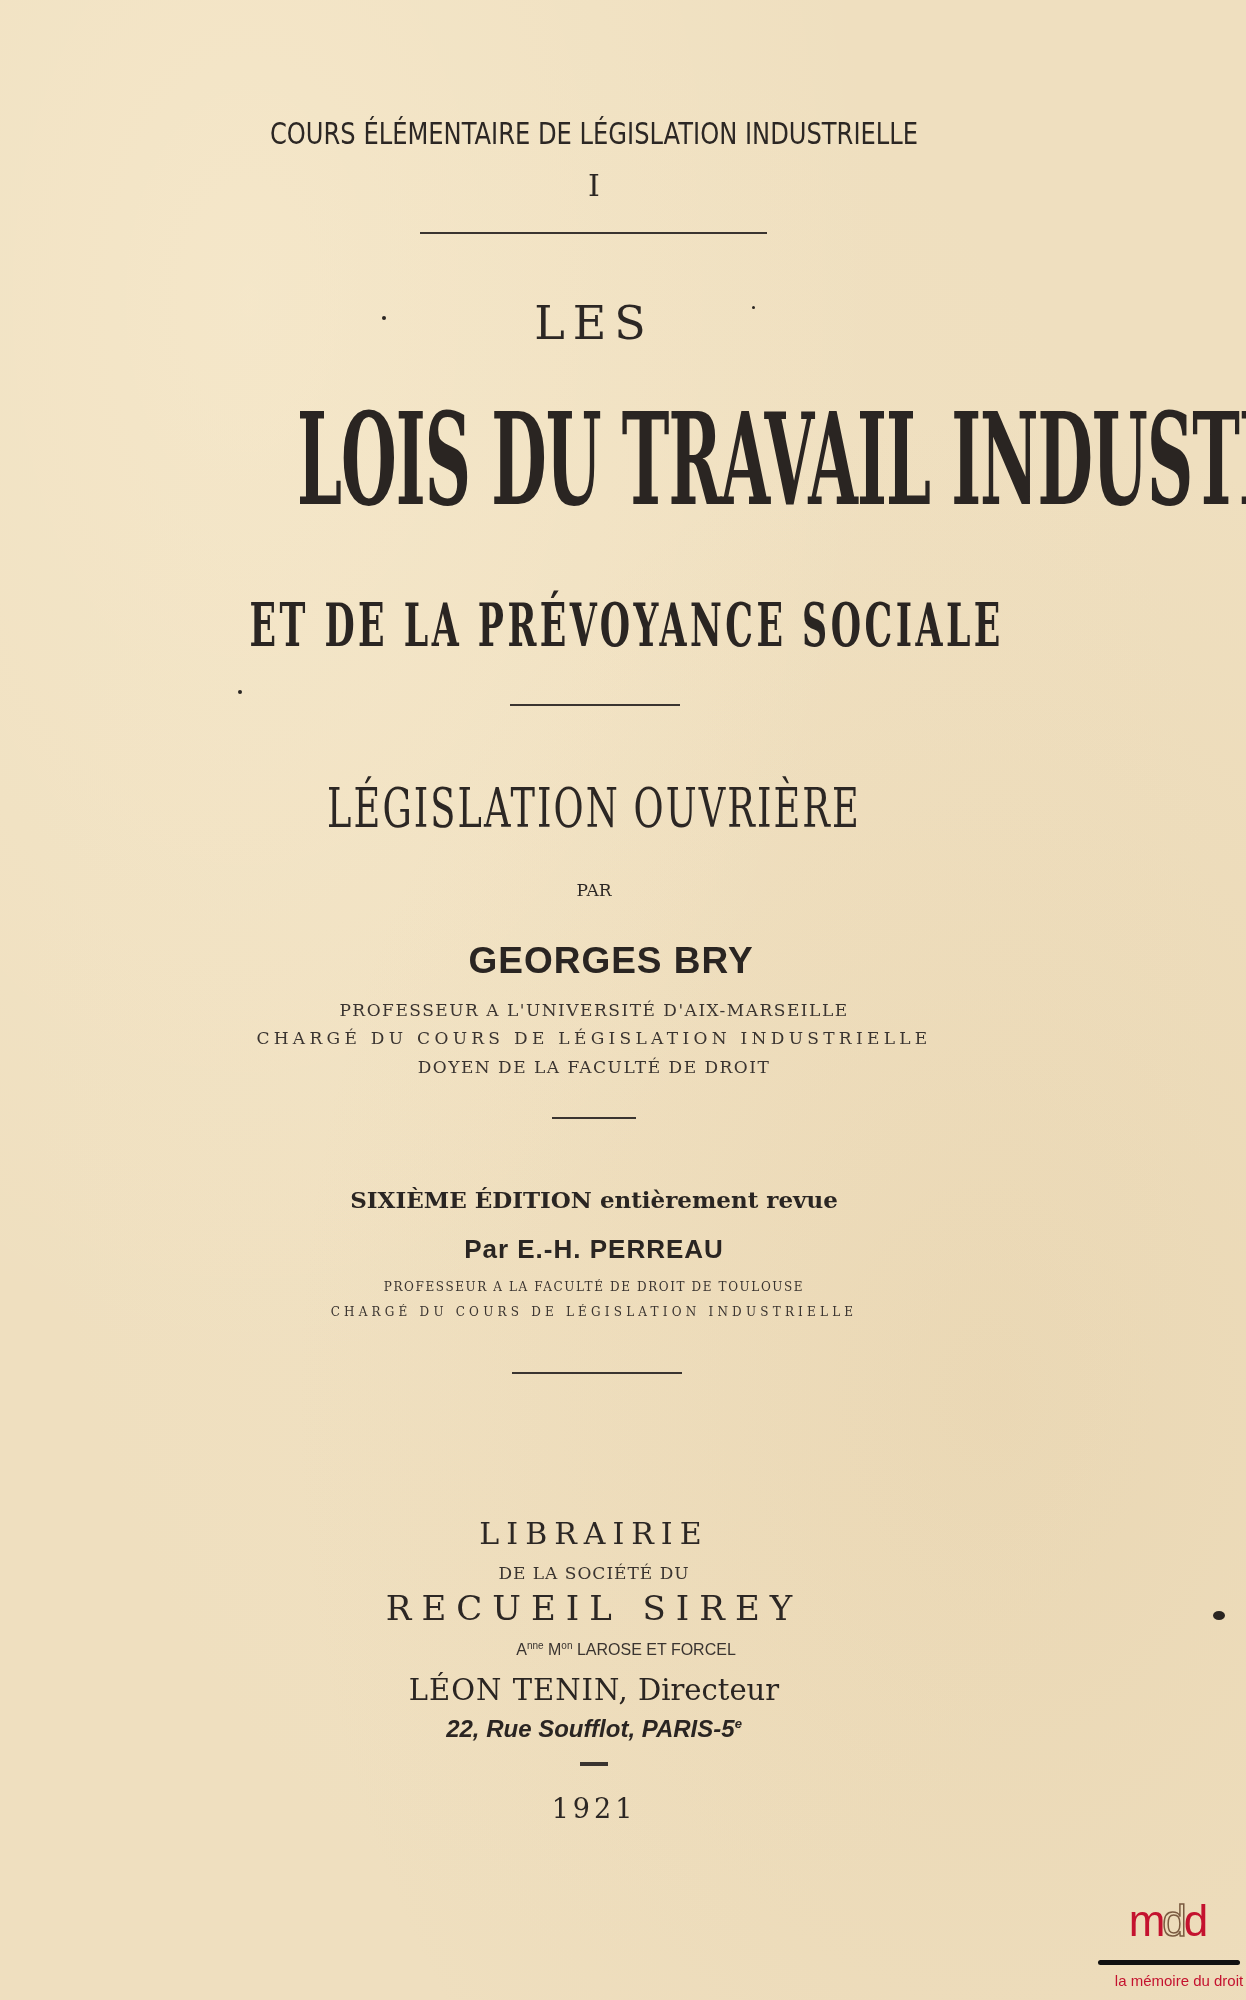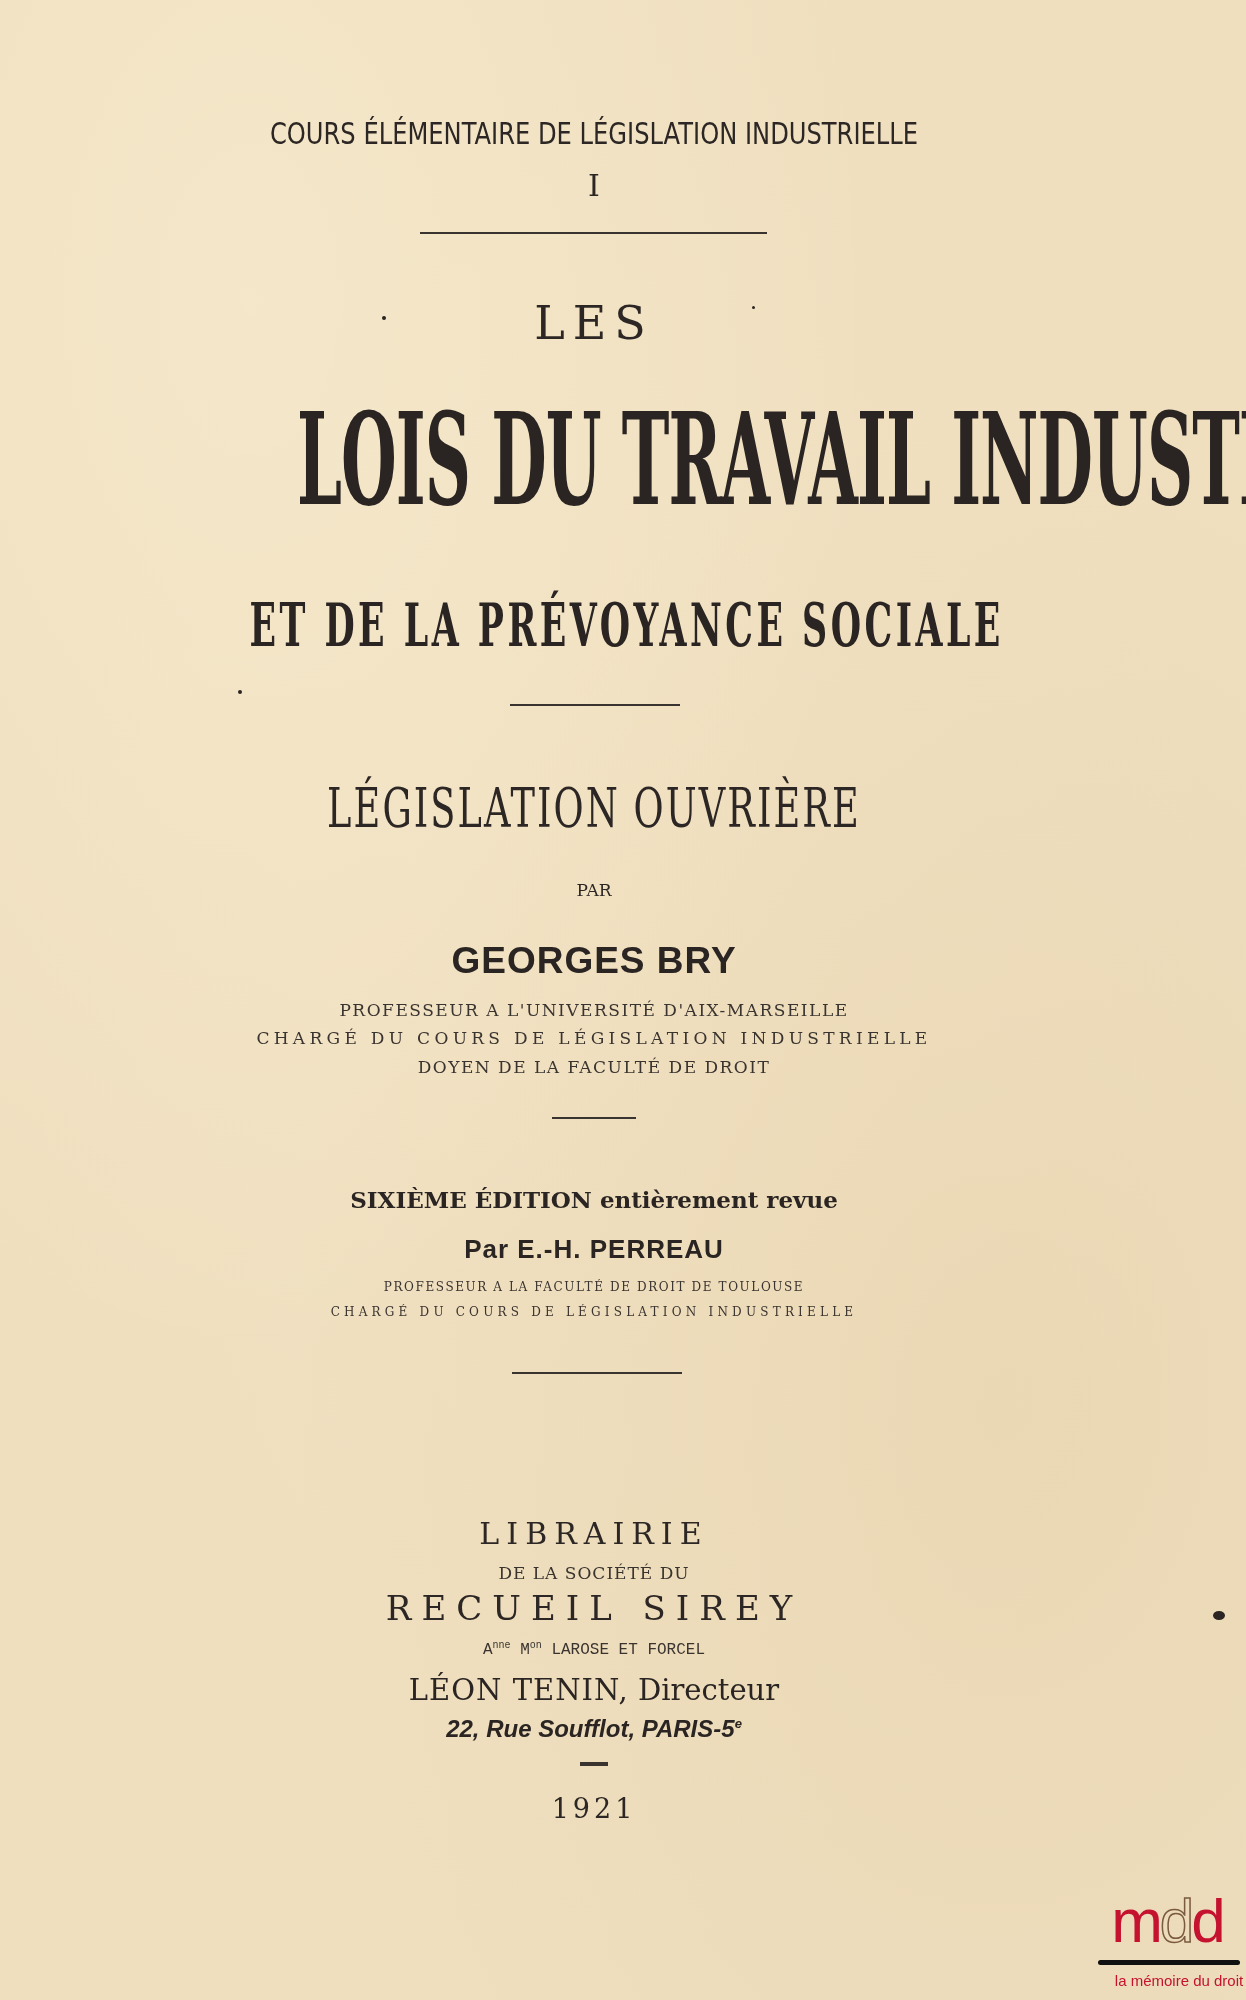--- a/index.html
+++ b/index.html
@@ -94,20 +94,21 @@
       font-size: 17px;
       color: #2c2724;
     }
     .author {
       top: 940px;
       font-family: "Liberation Sans", sans-serif;
       font-weight: bold;
       font-size: 37px;
       letter-spacing: 1px;
       color: #2a2522;
+      padding-left: 17px;
     }
     .cred {
       font-family: "DejaVu Serif", serif;
       font-size: 17px;
       color: #3a3430;
     }
     .cred1 { top: 1000px; letter-spacing: 1.5px; }
     .cred2 { top: 1028px; letter-spacing: 4.3px; }
     .cred3 { top: 1057px; letter-spacing: 1.5px; }
     .edition {
@@ -150,23 +151,24 @@
     }
     .recueil {
       top: 1588px;
       font-family: "DejaVu Serif", serif;
       font-size: 34px;
       letter-spacing: 10px;
       color: #2c2724;
     }
     .ancienne {
       top: 1640px;
-      font-family: Liberation Mono, monospace;
+      font-family: Liberation Sans, sans-serif;
       font-size: 16px;
       color: #3a3430;
+      padding-left: 32px;
     }
     .ancienne sup { font-size: 10px; }
     .director {
       top: 1673px;
       font-family: "DejaVu Serif", serif;
       font-size: 29px;
       color: #2a2522;
     }
     .director .dname { font-weight: normal; letter-spacing: 1px; }
     .address {
@@ -191,21 +193,21 @@
       top: 1890px;
       width: 158px;
       height: 110px;
     }
     .logo-mark {
       position: absolute;
       left: 0; top: 0;
       width: 158px;
       text-align: center;
       font-family: "Liberation Sans", sans-serif;
-      font-size: 62px;
+      font-size: 44px;
       line-height: 62px;
       color: #c4122f;
       letter-spacing: -3px;
     }
     .logo-mark .hollow {
       color: transparent;
       -webkit-text-stroke: 1.5px #7a5a40;
     }
     .logo-bar {
       position: absolute;

